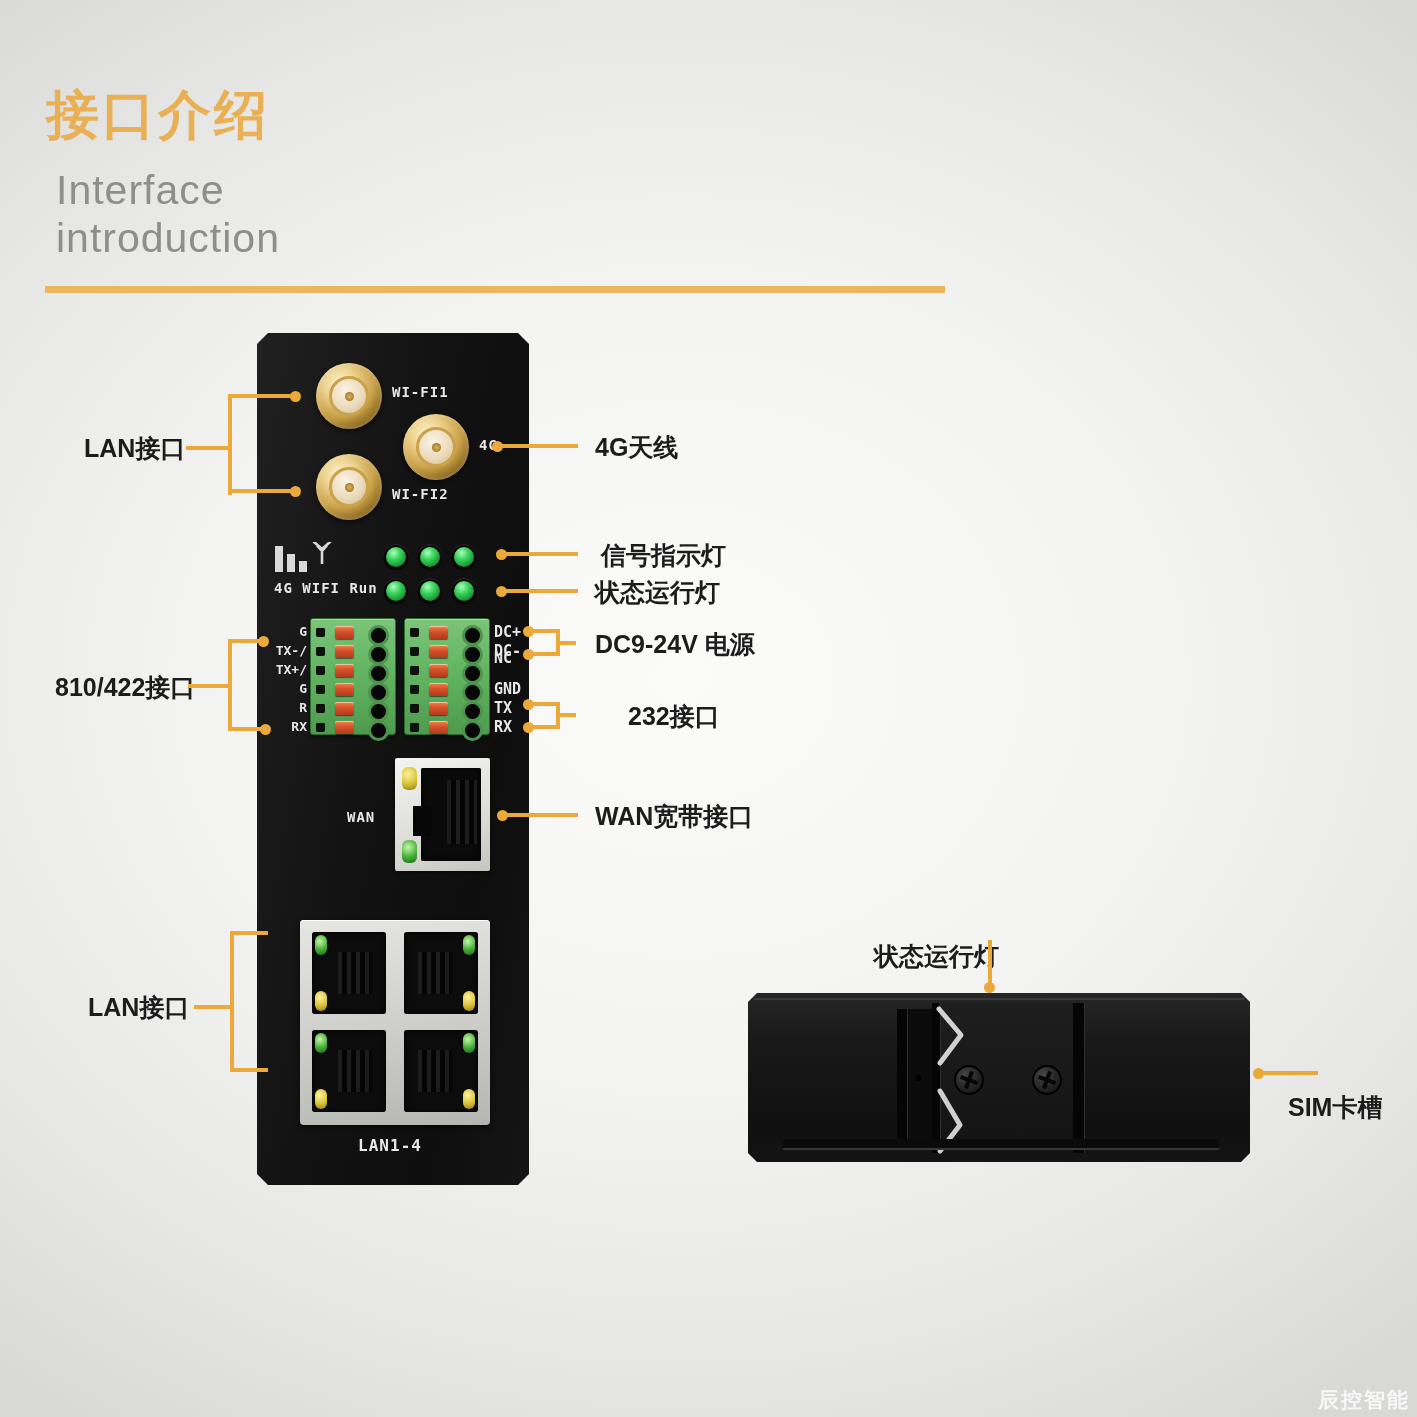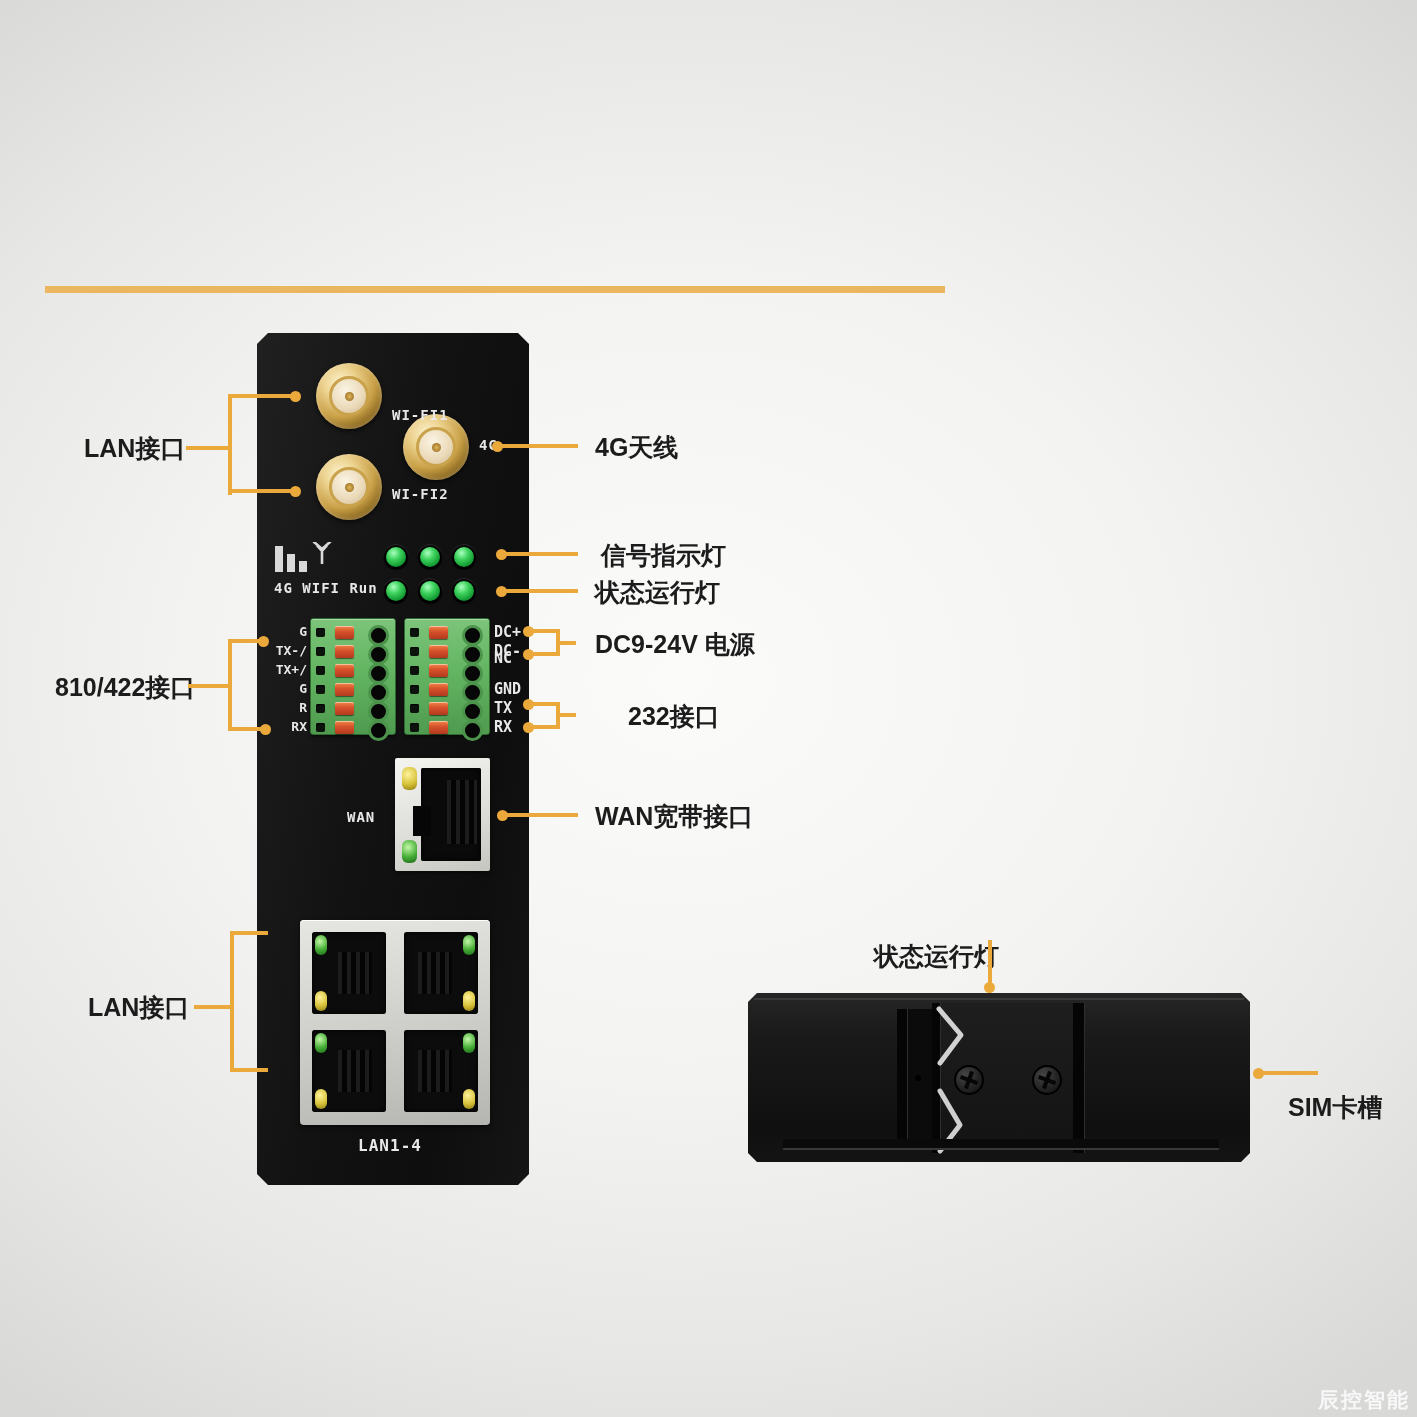--- a/index.html
+++ b/index.html
@@ -90,42 +90,45 @@
   .screw::before{width:18px;height:4px;transform:translate(-50%,-50%) rotate(20deg);}
   .screw::after{width:4px;height:18px;transform:translate(-50%,-50%) rotate(20deg);}
 
   .watermark{left:1318px;top:1386px;font-size:21px;font-weight:700;color:rgba(255,255,255,0.82);letter-spacing:2px;}
 </style>
 </head>
 <body>
 
 <div class="stage">
 
+  <div class="abs title">接口介绍</div>
   <div class="abs subtitle">
+    <div>Interface</div>
+    <div>introduction</div>
   </div>
   <div class="abs divider"></div>
 
   <div class="abs device-front">
 
     <div class="abs sma" style="left:59px;top:30px;">
       <div class="sma-inner">
           <div class="sma-pin"></div>
         </div>
     </div>
     <div class="abs sma" style="left:146px;top:81px;">
       <div class="sma-inner">
           <div class="sma-pin"></div>
         </div>
     </div>
     <div class="abs sma" style="left:59px;top:121px;">
       <div class="sma-inner">
           <div class="sma-pin"></div>
         </div>
     </div>
-    <div class="abs mono ant-label" style="left:135px;top:51px;margin-top:23px;">WI-FI1</div>
+    <div class="abs mono ant-label" style="left:135px;top:51px;">WI-FI1</div>
     <div class="abs mono ant-label" style="left:222px;top:104px;">4G</div>
     <div class="abs mono ant-label" style="left:135px;top:153px;">WI-FI2</div>
 
     <div class="abs" style="left:18px;top:213px;width:36px;height:26px;">
       <div class="sig-bar" style="left:0;height:26px;"></div>
       <div class="sig-bar" style="left:12px;height:18px;"></div>
       <div class="sig-bar" style="left:24px;height:11px;"></div>
     </div>
     <svg class="abs" style="left:55px;top:209px;" width="20" height="22" viewBox="0 0 20 22">
       <path d="M10 22 L10 7 M10 7 L2 0 M10 7 L18 0 M5.5 4 L10 9 L14.5 4" stroke="#d9d9d9" stroke-width="2.6" fill="none" stroke-linecap="round"></path>

